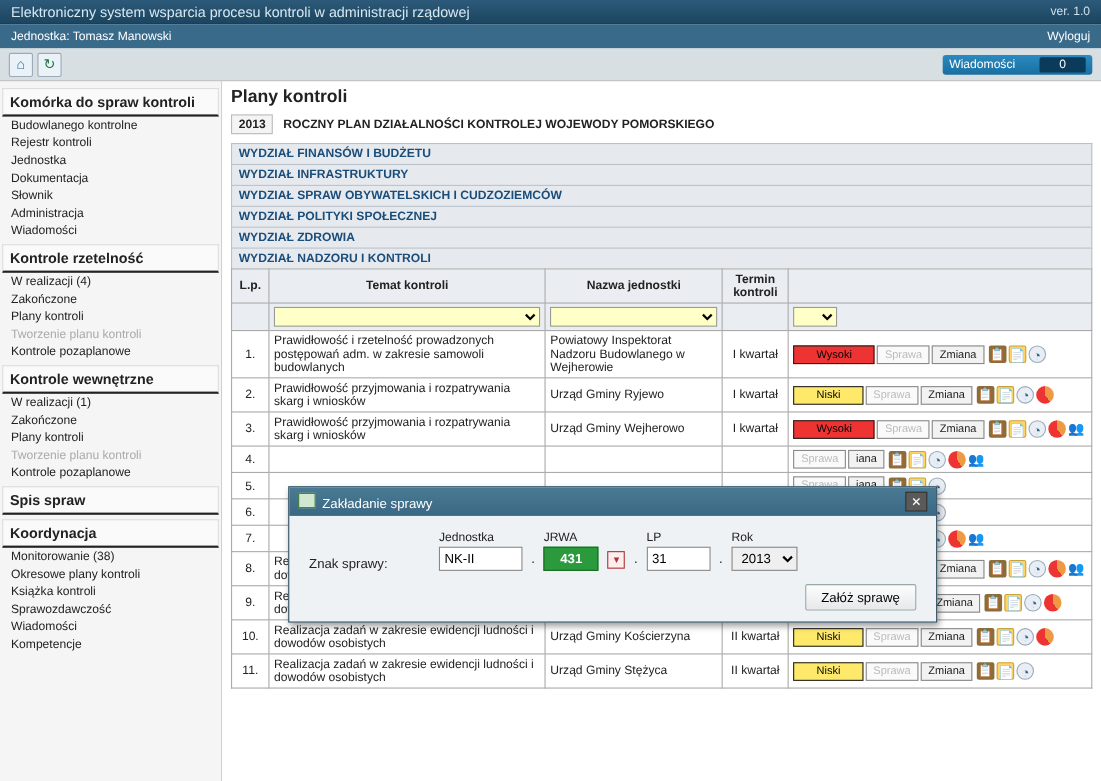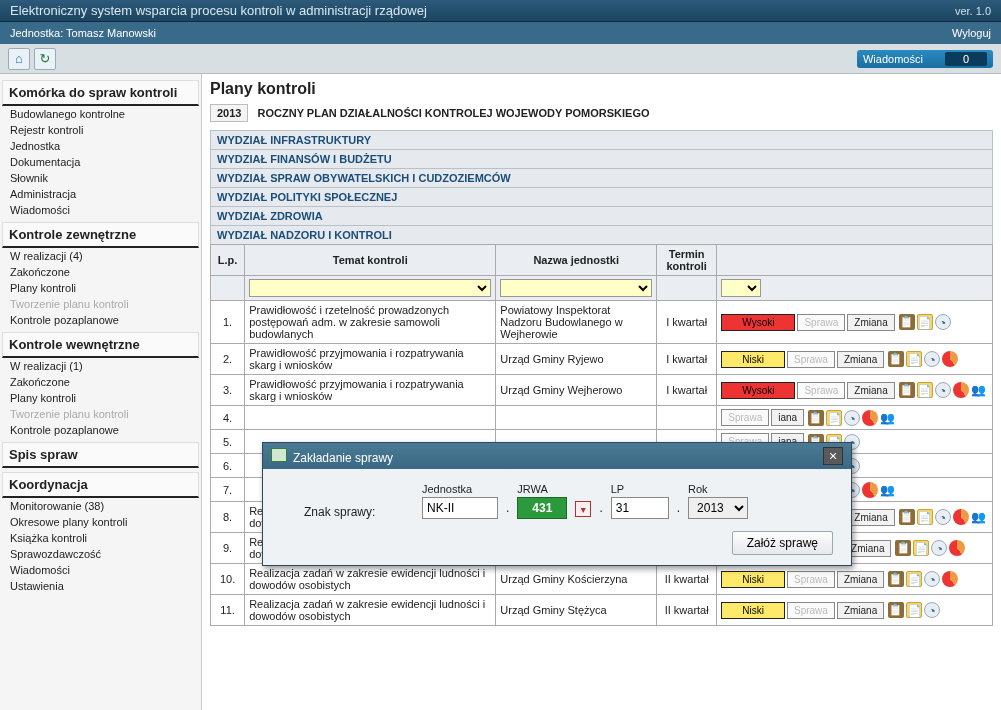--- a/index.html
+++ b/index.html
@@ -44,21 +44,21 @@
 .ic.note { background:#ffd464; color:#a07a1a; border:1px solid #caa23a; }
 .ic.clock { background:#e8eef4; color:#36648b; border:1px solid #9ab; border-radius:50%; }
 .ic.pie { background: conic-gradient(#e94 0 40%, #e33 40% 100%); border-radius:50%; }
 .ic.people { color:#2a7; }
 
 .dialog { position:absolute; left:262px; top:442px; width:590px; background:#eef2f4; border:1px solid #2b4a5c; box-shadow: 2px 3px 6px rgba(0,0,0,.4); }
 .dialog .dlg-title { background: linear-gradient(#4a7a94,#3a6884); color:#fff; padding:4px 8px; font-size:12px; display:flex; align-items:center; justify-content:space-between; }
 .dlg-close { width:20px; height:18px; background:#5a5a5a; color:#fff; display:flex; align-items:center; justify-content:center; border:1px solid #333; cursor:pointer; font-size:11px; }
 .dlg-body { padding:14px 18px 10px; font-size:12px; }
 .dlg-row { display:flex; align-items:flex-end; gap:8px; }
-.dlg-label { width:110px;margin-left:23px; }
+.dlg-label { width:110px; }
 .fld { display:flex; flex-direction:column; align-items:flex-start; gap:2px; }
 .fld label { font-size:11px; }
 .fld input, .fld select { border:1px solid #888; padding:2px 4px; font-size:12px; height:22px; }
 .jrwa-box { background:#2a9a3c; color:#fff; border:1px solid #166a22; padding:2px 14px; font-weight:bold; height:22px; display:flex; align-items:center; }
 .mini-ic { width:16px; height:16px; border:1px solid #a33; background:#fee; display:inline-flex; align-items:center; justify-content:center; font-size:10px; color:#a33; align-self:flex-end; margin-bottom:2px; cursor:pointer; }
 .dot { align-self:flex-end; margin-bottom:4px; }
 .dlg-btns { display:flex; justify-content:flex-end; margin-top:12px; }
 .dlg-btn { border:1px solid #9aa; background:linear-gradient(#fdfdfd,#e6e8ea); padding:4px 14px; font-size:12px; cursor:pointer; border-radius:2px; }
 .dlg-title .ic-doc { width:16px; height:14px; margin-right:6px; display:inline-block; background:#cfe8cf; border:1px solid #3a7a3a; }
 </style>
@@ -89,21 +89,21 @@
     <div class="side-header">Komórka do spraw kontroli</div>
     <div id="g1">
         <div class="side-item">Budowlanego kontrolne</div>
         <div class="side-item">Rejestr kontroli</div>
         <div class="side-item">Jednostka</div>
         <div class="side-item">Dokumentacja</div>
         <div class="side-item">Słownik</div>
         <div class="side-item">Administracja</div>
         <div class="side-item">Wiadomości</div>
       </div>
-    <div class="side-header">Kontrole zewnętrzne</div>
+    <div class="side-header">Kontrole rzetelność</div>
     <div id="g2">
         <div class="side-item">W realizacji (4)</div>
         <div class="side-item">Zakończone</div>
         <div class="side-item">Plany kontroli</div>
         <div class="side-item disabled">Tworzenie planu kontroli</div>
         <div class="side-item">Kontrole pozaplanowe</div>
       </div>
     <div class="side-header">Kontrole wewnętrzne</div>
     <div id="g3">
         <div class="side-item">W realizacji (1)</div>
@@ -113,33 +113,33 @@
         <div class="side-item">Kontrole pozaplanowe</div>
       </div>
     <div class="side-header">Spis spraw</div>
     <div class="side-header">Koordynacja</div>
     <div id="g5">
         <div class="side-item">Monitorowanie (38)</div>
         <div class="side-item">Okresowe plany kontroli</div>
         <div class="side-item">Książka kontroli</div>
         <div class="side-item">Sprawozdawczość</div>
         <div class="side-item">Wiadomości</div>
-        <div class="side-item">Ustawienia</div>
+        <div class="side-item">Kompetencje</div>
       </div>
   </div>
 
   <div class="main">
     <div class="page-title">Plany kontroli</div>
     <div class="plan-line">
       <span class="year-box">2013</span>
       <span>ROCZNY PLAN DZIAŁALNOŚCI KONTROLEJ WOJEWODY POMORSKIEGO</span>
     </div>
     <div id="depts">
+        <div class="dept-row">WYDZIAŁ FINANSÓW I BUDŻETU</div>
         <div class="dept-row">WYDZIAŁ INFRASTRUKTURY</div>
-        <div class="dept-row">WYDZIAŁ FINANSÓW I BUDŻETU</div>
         <div class="dept-row">WYDZIAŁ SPRAW OBYWATELSKICH I CUDZOZIEMCÓW</div>
         <div class="dept-row">WYDZIAŁ POLITYKI SPOŁECZNEJ</div>
         <div class="dept-row">WYDZIAŁ ZDROWIA</div>
         <div class="dept-row">WYDZIAŁ NADZORU I KONTROLI</div>
       </div>
     <table class="grid">
       <thead>
         <tr>
           <th>L.p.</th>
           <th style="width:250px">Temat kontroli</th>

